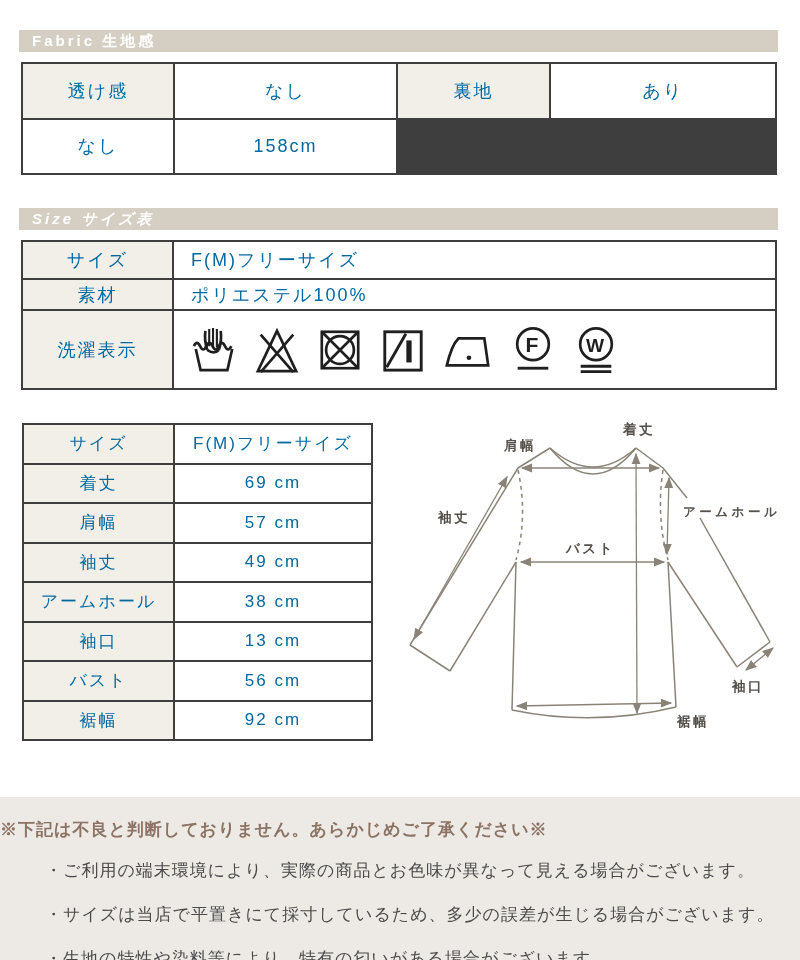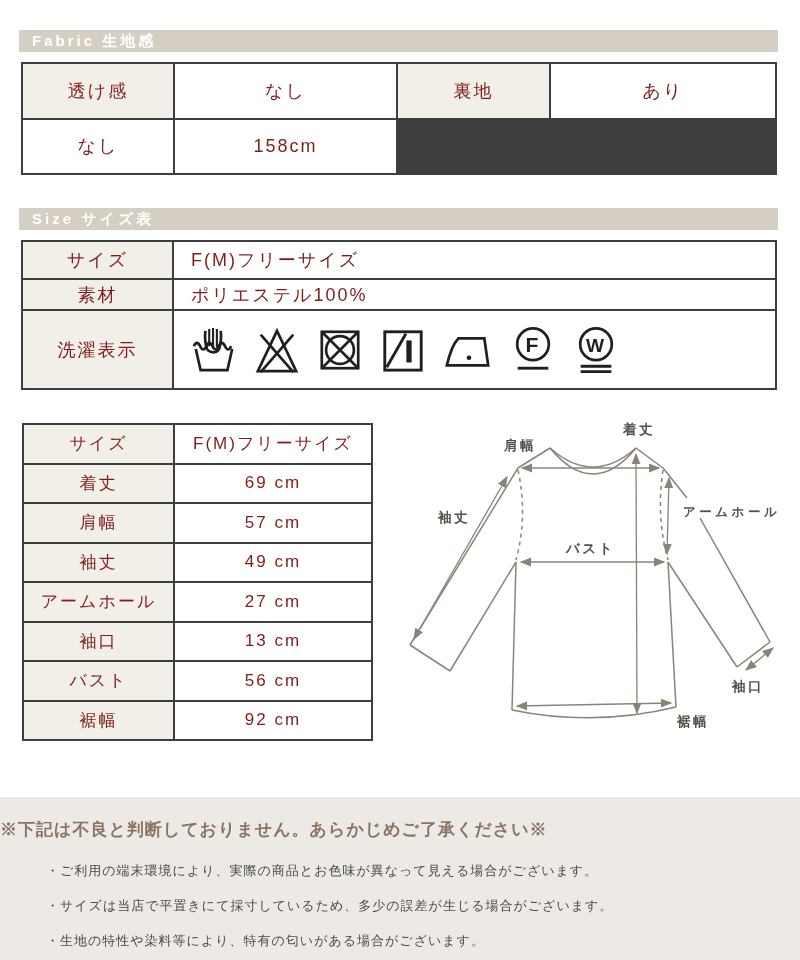--- a/index.html
+++ b/index.html
@@ -7,29 +7,29 @@
     position:relative; width:800px; height:960px; background:#ffffff;
     font-family:"Liberation Sans", sans-serif; color:#494949; overflow:hidden;
   }
   
   .bar{
     position:absolute; left:19px; width:759px; height:22px;
     background:#d5cec2; color:#ffffff; font-size:15px; font-weight:bold;
     letter-spacing:3px; line-height:22px; padding-left:13px; box-sizing:border-box;
   }
   #fabric-bar{top:30px;}
-  #size-bar{top:208px;}
+  #size-bar{top:208px;font-style:italic;}
   
   .tbl{
     position:absolute; display:grid; gap:2px; background:#3e3e3e;
     border:2px solid #3e3e3e; box-sizing:border-box;
   }
   .cell{
     background:#ffffff; display:flex; align-items:center; justify-content:center;
-    font-size:18px; letter-spacing:2px; color:#7f1d1d;
+    font-size:18px; letter-spacing:2px; color:#0369a1;
   }
   .cell.lbl{background:#f2efe9;}
   .cell.left{justify-content:flex-start; padding-left:17px;}
   #fabric-table{
     left:21px; top:62px; width:756px; height:113px;
     grid-template-columns:150px 221px 151px 1fr;
     grid-template-rows:1fr 1fr;
   }
   #size-table{
     left:21px; top:240px; width:756px; height:150px;
@@ -55,21 +55,21 @@
   
   #notice{
     position:absolute; left:0; top:797px; width:800px; height:163px;
     background:#edeae6; box-sizing:border-box; padding-top:21px;
   }
   #notice .title{
     color:#8b7263; font-size:17px; font-weight:bold;
     letter-spacing:1px; margin:0 0 12px 0;
   }
   #notice .item{
-    margin:0; padding-left:46px; font-size:13px; color:#4a4a4a;
+    margin:9px; padding-left:36px; font-size:17px; color:#4a4a4a;
     line-height:35px; letter-spacing:1px;
   }
 </style>
 </head>
 <body>
 
 <div class="page">
 
   <div class="bar" id="fabric-bar">Fabric 生地感</div>
 
@@ -148,21 +148,21 @@
   <div class="tbl" id="measure-table">
     <div class="cell lbl">サイズ</div>
     <div class="cell">F(M)フリーサイズ</div>
     <div class="cell lbl">着丈</div>
     <div class="cell">69 cm</div>
     <div class="cell lbl">肩幅</div>
     <div class="cell">57 cm</div>
     <div class="cell lbl">袖丈</div>
     <div class="cell">49 cm</div>
     <div class="cell lbl">アームホール</div>
-    <div class="cell">27 cm</div>
+    <div class="cell">38 cm</div>
     <div class="cell lbl">袖口</div>
     <div class="cell">13 cm</div>
     <div class="cell lbl">バスト</div>
     <div class="cell">56 cm</div>
     <div class="cell lbl">裾幅</div>
     <div class="cell">92 cm</div>
   </div>
 
   <svg id="diagram" viewBox="400 413 400 350" xmlns="http://www.w3.org/2000/svg">
     <defs>

